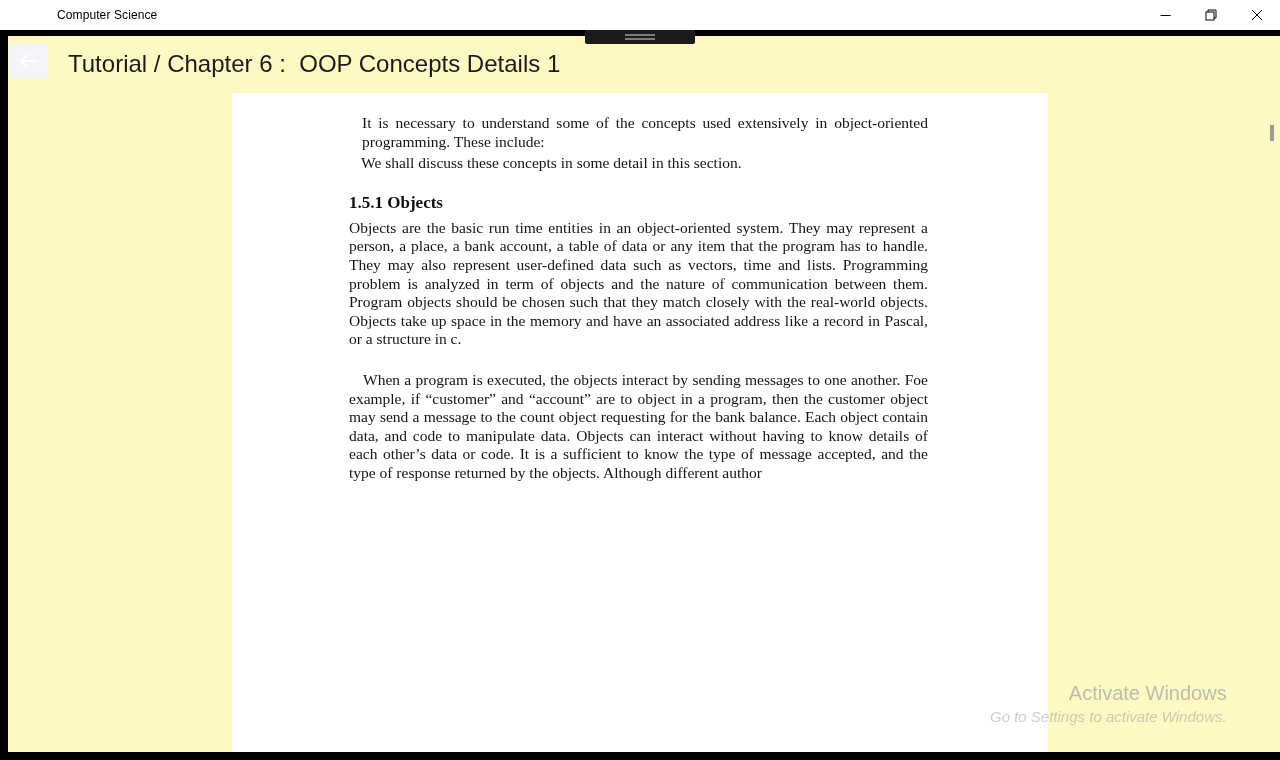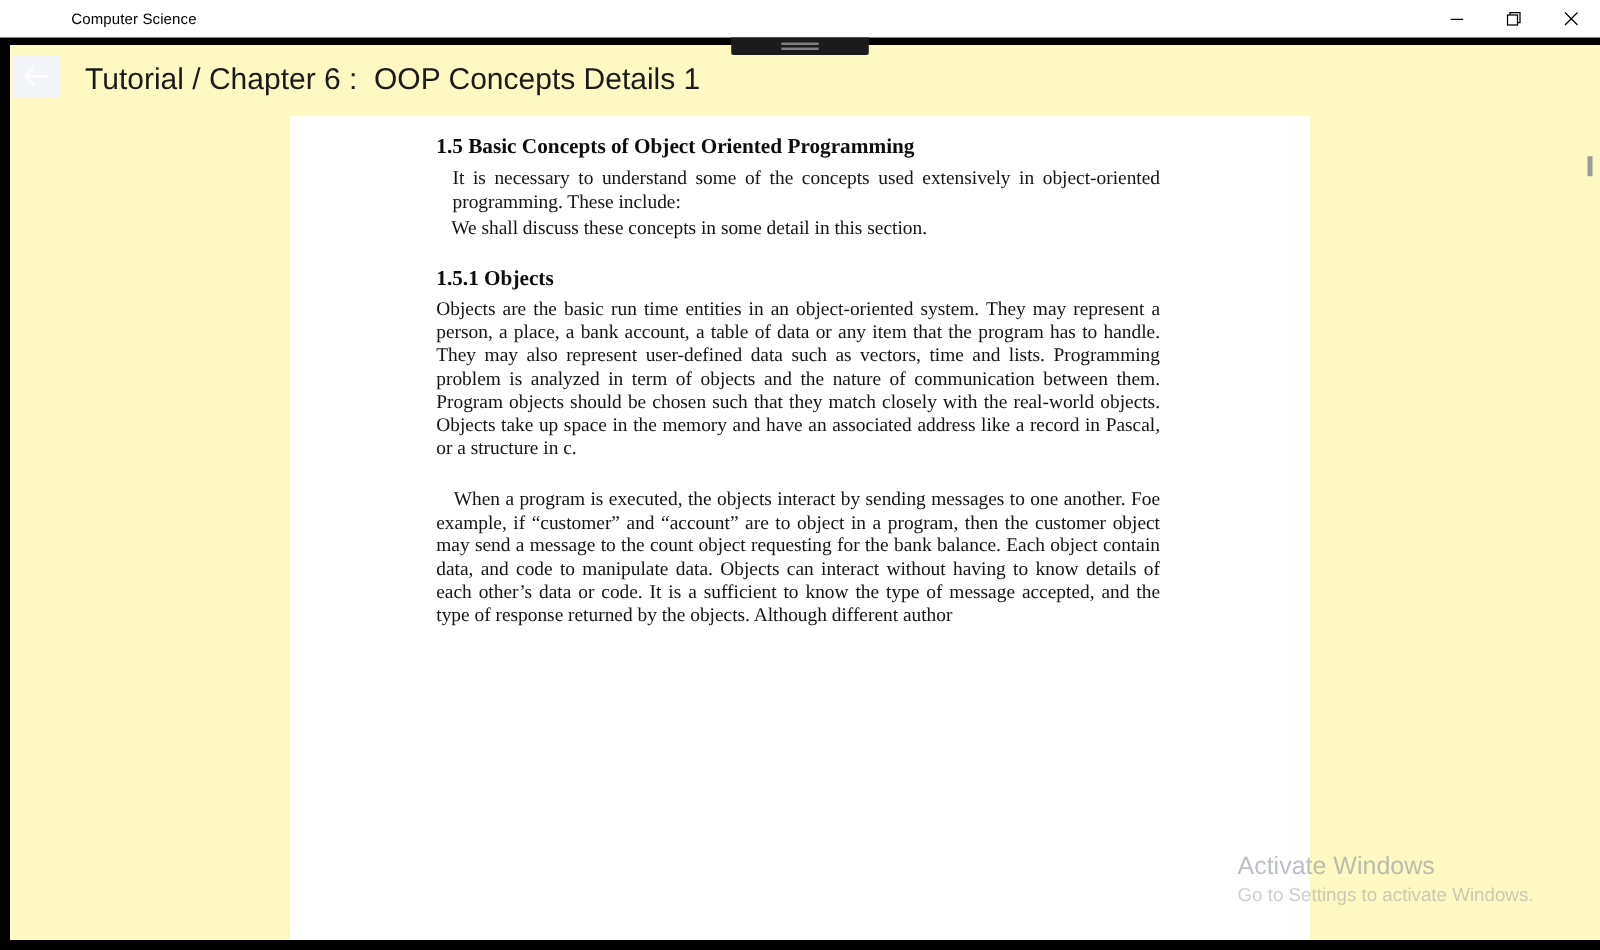--- a/index.html
+++ b/index.html
@@ -80,22 +80,22 @@
   .scroll-thumb {
     position: absolute; left: 1262px; top: 89px; width: 4px; height: 16px;
     background: #9b9b9b;
   }
 
   
   .watermark {
     position: absolute; left: 982px; top: 644px; z-index: 20;
     font-family: "Liberation Sans", sans-serif; pointer-events: none;
   }
-  .watermark .wm1 { font-size: 20px; line-height: 26px; color: rgba(130,140,152,0.55); }
-  .watermark .wm2 { font-size: 15px; line-height: 22px; color: rgba(130,140,152,0.42); }
+  .watermark .wm1 { font-size: 20px; line-height: 26px; color: rgba(130,140,152,0.55); text-align: right; }
+  .watermark .wm2 { font-size: 15px; line-height: 22px; color: rgba(130,140,152,0.42); font-style: italic; }
 </style>
 </head>
 <body>
 
 <div class="titlebar">
   <span class="app-title">Computer Science</span>
   <div class="window-controls">
     <button class="win-btn">
       <svg width="11" height="11" viewBox="0 0 11 11">
         <line x1="0.5" y1="5.5" x2="10.5" y2="5.5" stroke="#000" stroke-width="1"></line>
@@ -129,21 +129,20 @@
     <svg width="22" height="18" viewBox="0 0 22 18">
       <line x1="2" y1="9" x2="20" y2="9" stroke="#ffffff" stroke-width="1.8"></line>
       <polyline points="9,2.5 2.5,9 9,15.5" fill="none" stroke="#ffffff" stroke-width="1.8"></polyline>
     </svg>
   </button>
 
   <div class="header-title">Tutorial / Chapter 6 :  OOP Concepts Details 1</div>
 
   <div class="page">
     <div class="doc">
-      <h1 class="h1">1.5 Basic Concepts of Object Oriented Programming</h1>
       <p class="intro">It is necessary to understand some of the concepts used extensively in object-oriented programming. These include:</p>
       <p class="outro">We shall discuss these concepts in some detail in this section.</p>
       <h2 class="h2">1.5.1 Objects</h2>
       <p class="para1">Objects are the basic run time entities in an object-oriented system. They may represent a person, a place, a bank account, a table of data or any item that the program has to handle. They may also represent user-defined data such as vectors, time and lists. Programming problem is analyzed in term of objects and the nature of communication between them. Program objects should be chosen such that they match closely with the real-world objects. Objects take up space in the memory and have an associated address like a record in Pascal, or a structure in c.</p>
       <p class="para2">When a program is executed, the objects interact by sending messages to one another. Foe example, if “customer” and “account” are to object in a program, then the customer object may send a message to the count object requesting for the bank balance. Each object contain data, and code to manipulate data. Objects can interact without having to know details of each other’s data or code. It is a sufficient to know the type of message accepted, and the type of response returned by the objects. Although different author</p>
     </div>
   </div>
 
   <div class="scroll-thumb"></div>
 

